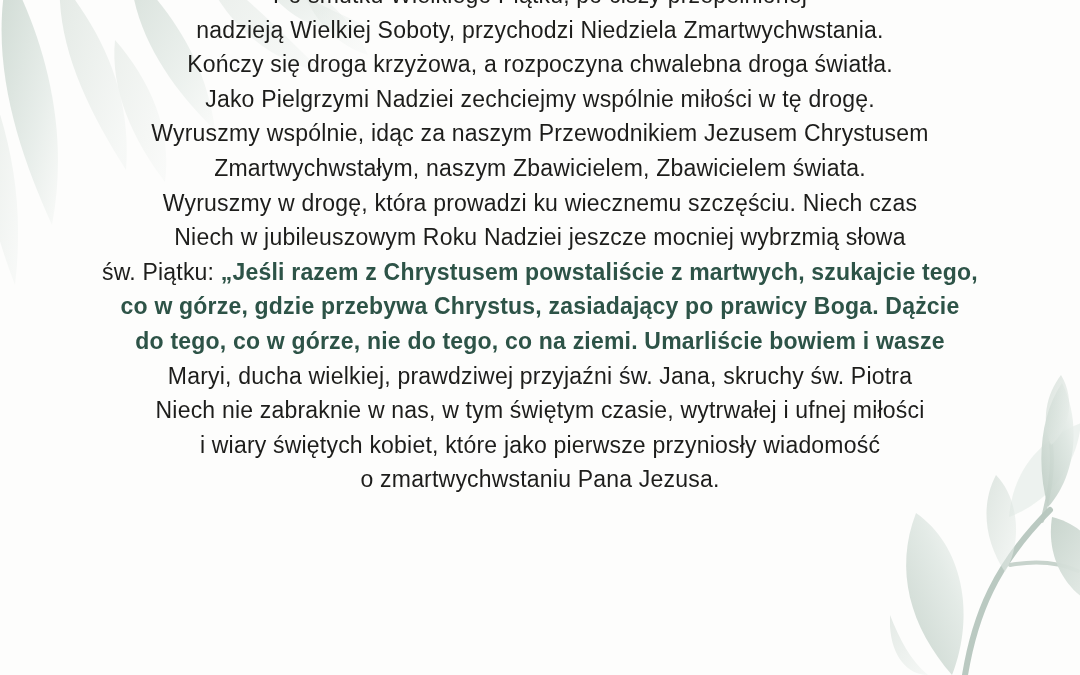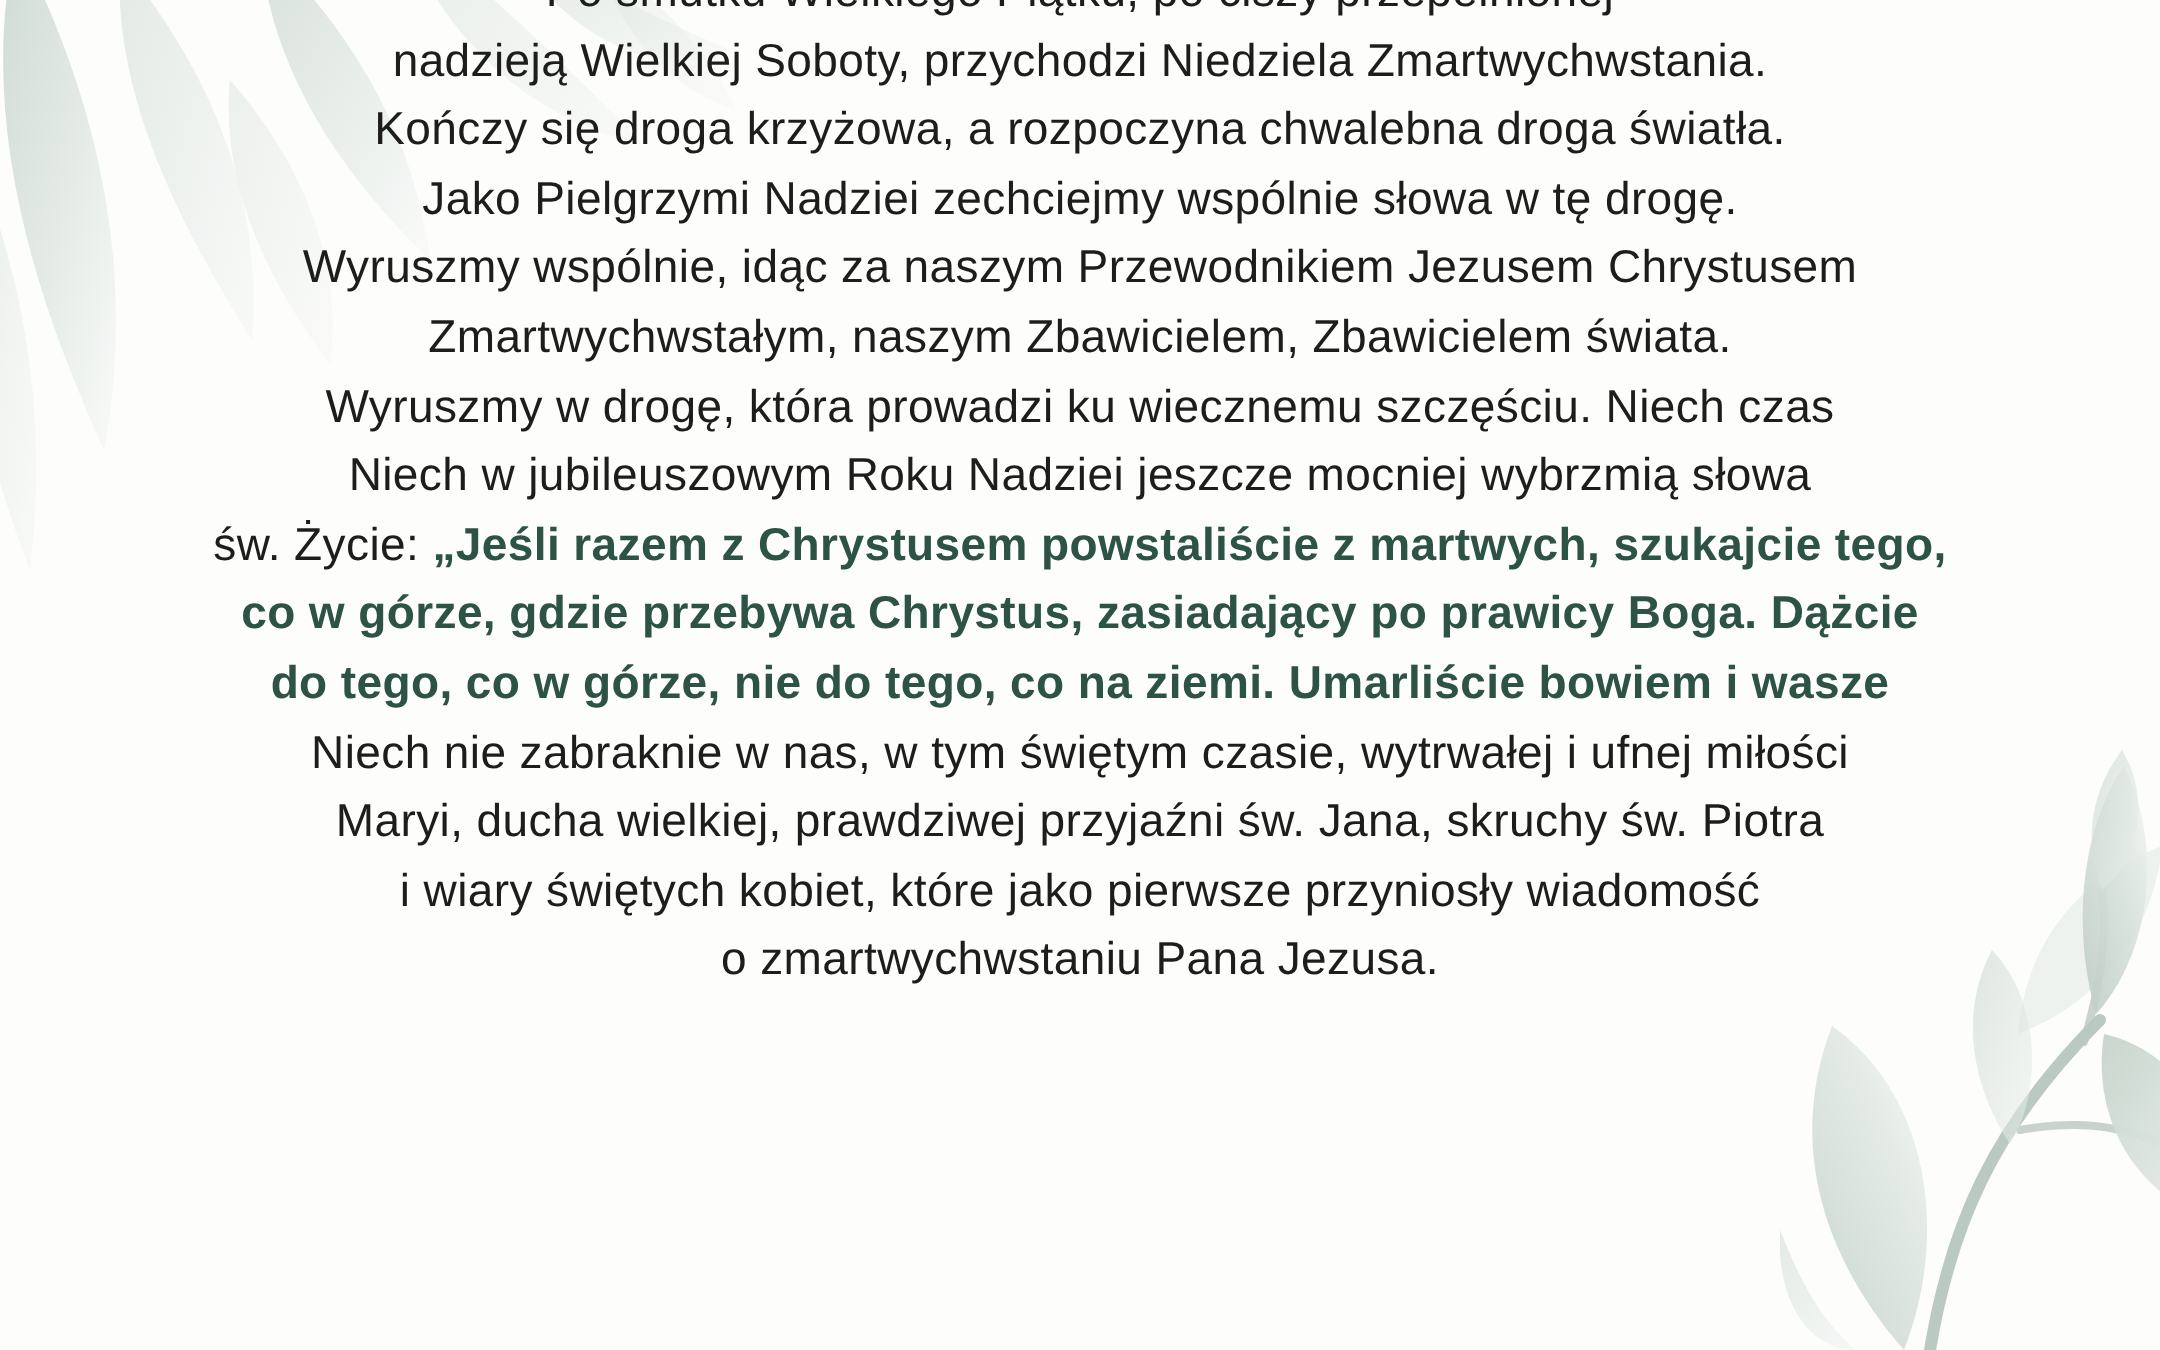--- a/index.html
+++ b/index.html
@@ -94,28 +94,28 @@
     <path d="M 115,197 C 95,167 90,130 106,100 C 131,126 131,172 115,197 Z" fill="url(#lg4)" opacity="0.55"></path>
     <path d="M 62,300 C 20,252 4,195 26,138 C 72,170 86,238 62,300 Z" fill="url(#lg3)" opacity="0.8"></path>
     <path d="M 0,240 C 10,265 20,285 38,300 C 14,300 -2,275 0,240 Z" fill="url(#lg4)" opacity="0.45"></path>
   </svg>
 
   <main class="message">
     <div>
         <p class="line"><span class="seg">Po smutku Wielkiego Piątku, po ciszy przepełnionej</span></p>
         <p class="line"><span class="seg">nadzieją Wielkiej Soboty, przychodzi Niedziela Zmartwychwstania.</span></p>
         <p class="line"><span class="seg">Kończy się droga krzyżowa, a rozpoczyna chwalebna droga światła.</span></p>
-        <p class="line"><span class="seg">Jako Pielgrzymi Nadziei zechciejmy wspólnie słowa w tę drogę.</span></p>
+        <p class="line"><span class="seg">Jako Pielgrzymi Nadziei zechciejmy wspólnie miłości w tę drogę.</span></p>
         <p class="line"><span class="seg">Wyruszmy wspólnie, idąc za naszym Przewodnikiem Jezusem Chrystusem</span></p>
         <p class="line"><span class="seg">Zmartwychwstałym, naszym Zbawicielem, Zbawicielem świata.</span></p>
         <p class="line"><span class="seg">Wyruszmy w drogę, która prowadzi ku wiecznemu szczęściu. Niech czas</span></p>
         <p class="line"><span class="seg">Niech w jubileuszowym Roku Nadziei jeszcze mocniej wybrzmią słowa</span></p>
-        <p class="line"><span class="seg">św. Życie: </span><span class="seg green">„Jeśli razem z Chrystusem powstaliście z martwych, szukajcie tego,</span></p>
+        <p class="line"><span class="seg">św. Piątku: </span><span class="seg green">„Jeśli razem z Chrystusem powstaliście z martwych, szukajcie tego,</span></p>
         <p class="line"><span class="seg green">co w górze, gdzie przebywa Chrystus, zasiadający po prawicy Boga. Dążcie</span></p>
         <p class="line"><span class="seg green">do tego, co w górze, nie do tego, co na ziemi. Umarliście bowiem i wasze</span></p>
+        <p class="line"><span class="seg">Maryi, ducha wielkiej, prawdziwej przyjaźni św. Jana, skruchy św. Piotra</span></p>
         <p class="line"><span class="seg">Niech nie zabraknie w nas, w tym świętym czasie, wytrwałej i ufnej miłości</span></p>
-        <p class="line"><span class="seg">Maryi, ducha wielkiej, prawdziwej przyjaźni św. Jana, skruchy św. Piotra</span></p>
         <p class="line"><span class="seg">i wiary świętych kobiet, które jako pierwsze przyniosły wiadomość</span></p>
         <p class="line"><span class="seg">o zmartwychwstaniu Pana Jezusa.</span></p>
       </div>
   </main>
 
 </div>
 
 </body></html>

